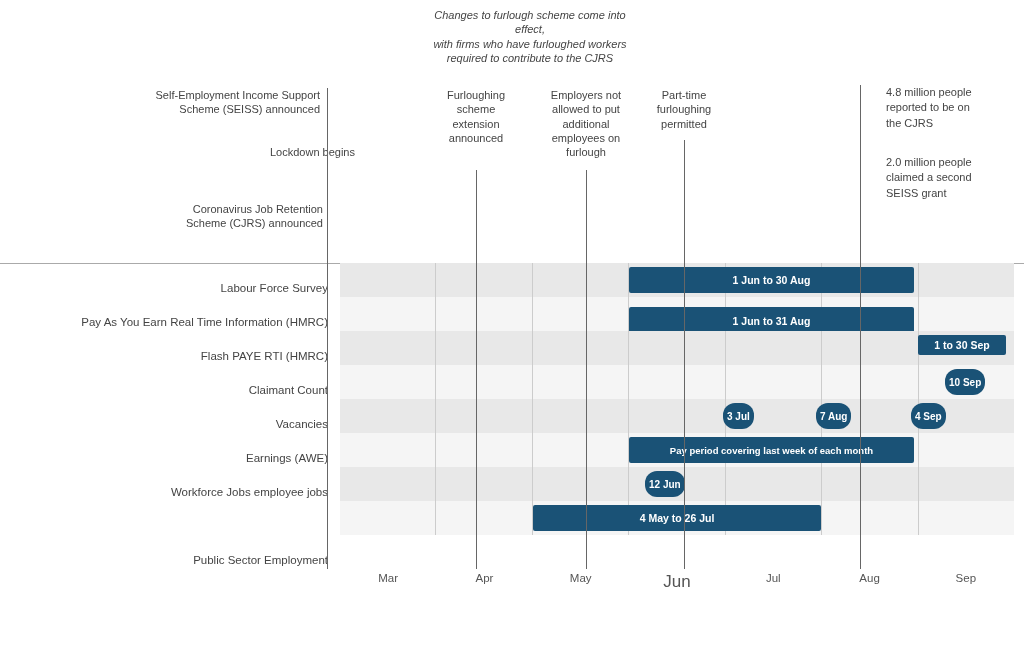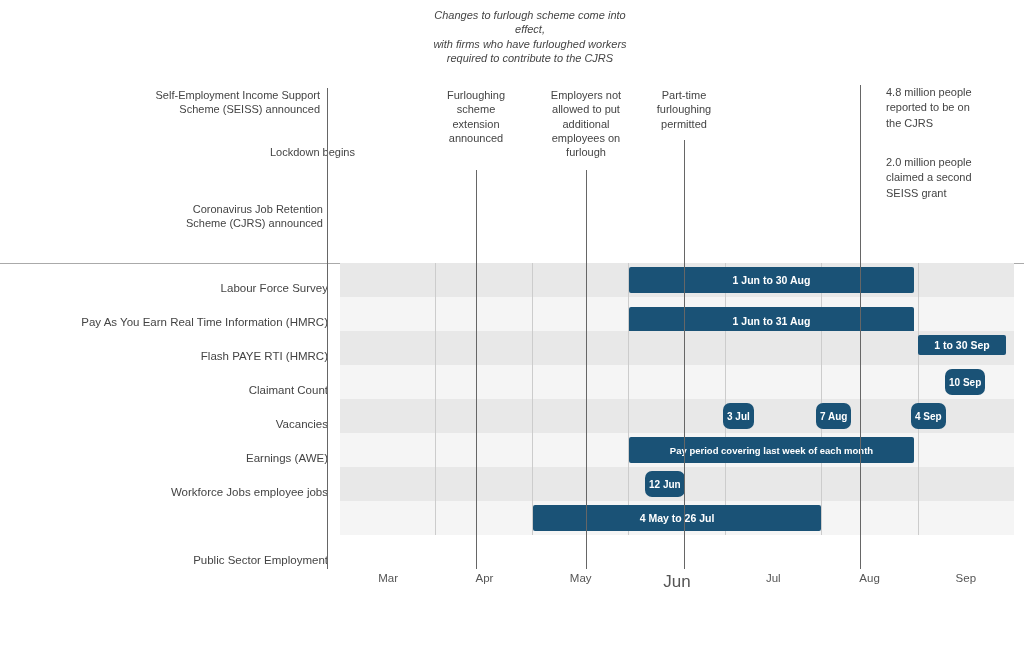--- a/index.html
+++ b/index.html
@@ -45,21 +45,21 @@
 
     
     .gantt-point {
       position: absolute;
       background: #1a5276;
       color: #fff;
       font-size: 10px;
       display: flex;
       align-items: center;
       justify-content: flex-end;
-      border-radius: 7px;
+      border-radius: 12px;
       font-weight: bold;
       white-space: nowrap;
       padding: 0 4px;
     }
 
     
     .ann-box {
       position: absolute;
       font-size: 11px;
       color: #444;

